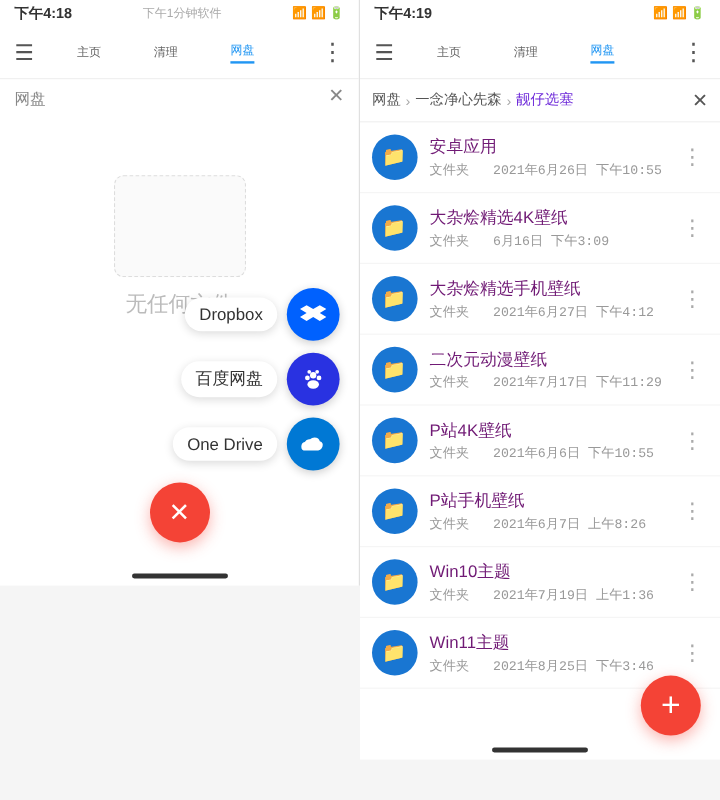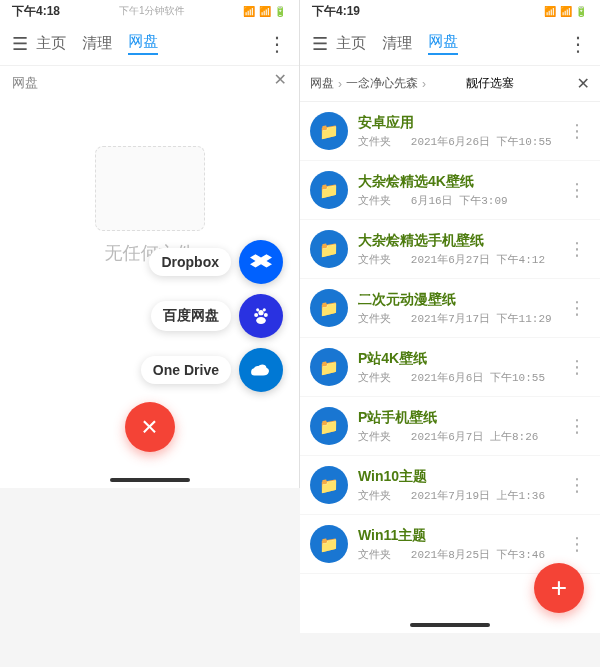--- a/index.html
+++ b/index.html
@@ -59,23 +59,24 @@
       margin-right: 8px;
       cursor: pointer;
     }
     .nav-items {
       display: flex;
       gap: 16px;
       flex: 1;
       align-items: center;
     }
     .nav-item {
-      font-size: 15px;
+      font-size: 10px;
       color: #666;
       cursor: pointer;
+      margin-left: 28px;
     }
     .nav-item.active {
       color: #2196f3;
       border-bottom: 2px solid #2196f3;
       padding-bottom: 2px;
     }
     .nav-more {
       font-size: 20px;
       color: #555;
       cursor: pointer;
@@ -133,21 +134,20 @@
       display: flex;
       flex-direction: column;
       gap: 10px;
       align-items: flex-end;
     }
 
     .cloud-service-item {
       display: flex;
       align-items: center;
       gap: 8px;
-      font-weight: bold;
     }
 
     .cloud-service-label {
       font-size: 14px;
       color: #333;
       background: white;
       padding: 6px 12px;
       border-radius: 20px;
       box-shadow: 0 2px 8px rgba(0,0,0,0.15);
     }
@@ -200,21 +200,21 @@
       display: flex;
       align-items: center;
       padding: 6px 10px;
       font-size: 12px;
       color: #555;
       border-bottom: 1px solid #f0f0f0;
       height: 36px;
     }
     .breadcrumb-bar .crumb { color: #555; }
     .breadcrumb-bar .crumb-arrow { margin: 0 4px; color: #aaa; }
-    .breadcrumb-bar .crumb-active { color: #000000; font-weight: 500; margin-left: 36px; }
+    .breadcrumb-bar .crumb-active { color: #6d28d9; font-weight: 500; }
     .breadcrumb-close {
       margin-left: auto;
       font-size: 16px;
       color: #555;
       cursor: pointer;
     }
 
     
     .file-list {
       flex: 1;
@@ -244,22 +244,22 @@
     .folder-symbol {
       color: white;
       font-size: 16px;
     }
 
     .file-info {
       flex: 1;
     }
     .file-name {
       font-size: 14px;
-      color: #4d7c0f;
-      font-weight: 700;
+      color: #701a75;
+      font-weight: 400;
     }
     .file-meta {
       font-size: 11px;
       color: #999;
       margin-top: 2px;
       font-family: Liberation Mono, monospace;
     }
 
     .file-more {
       font-size: 18px;

